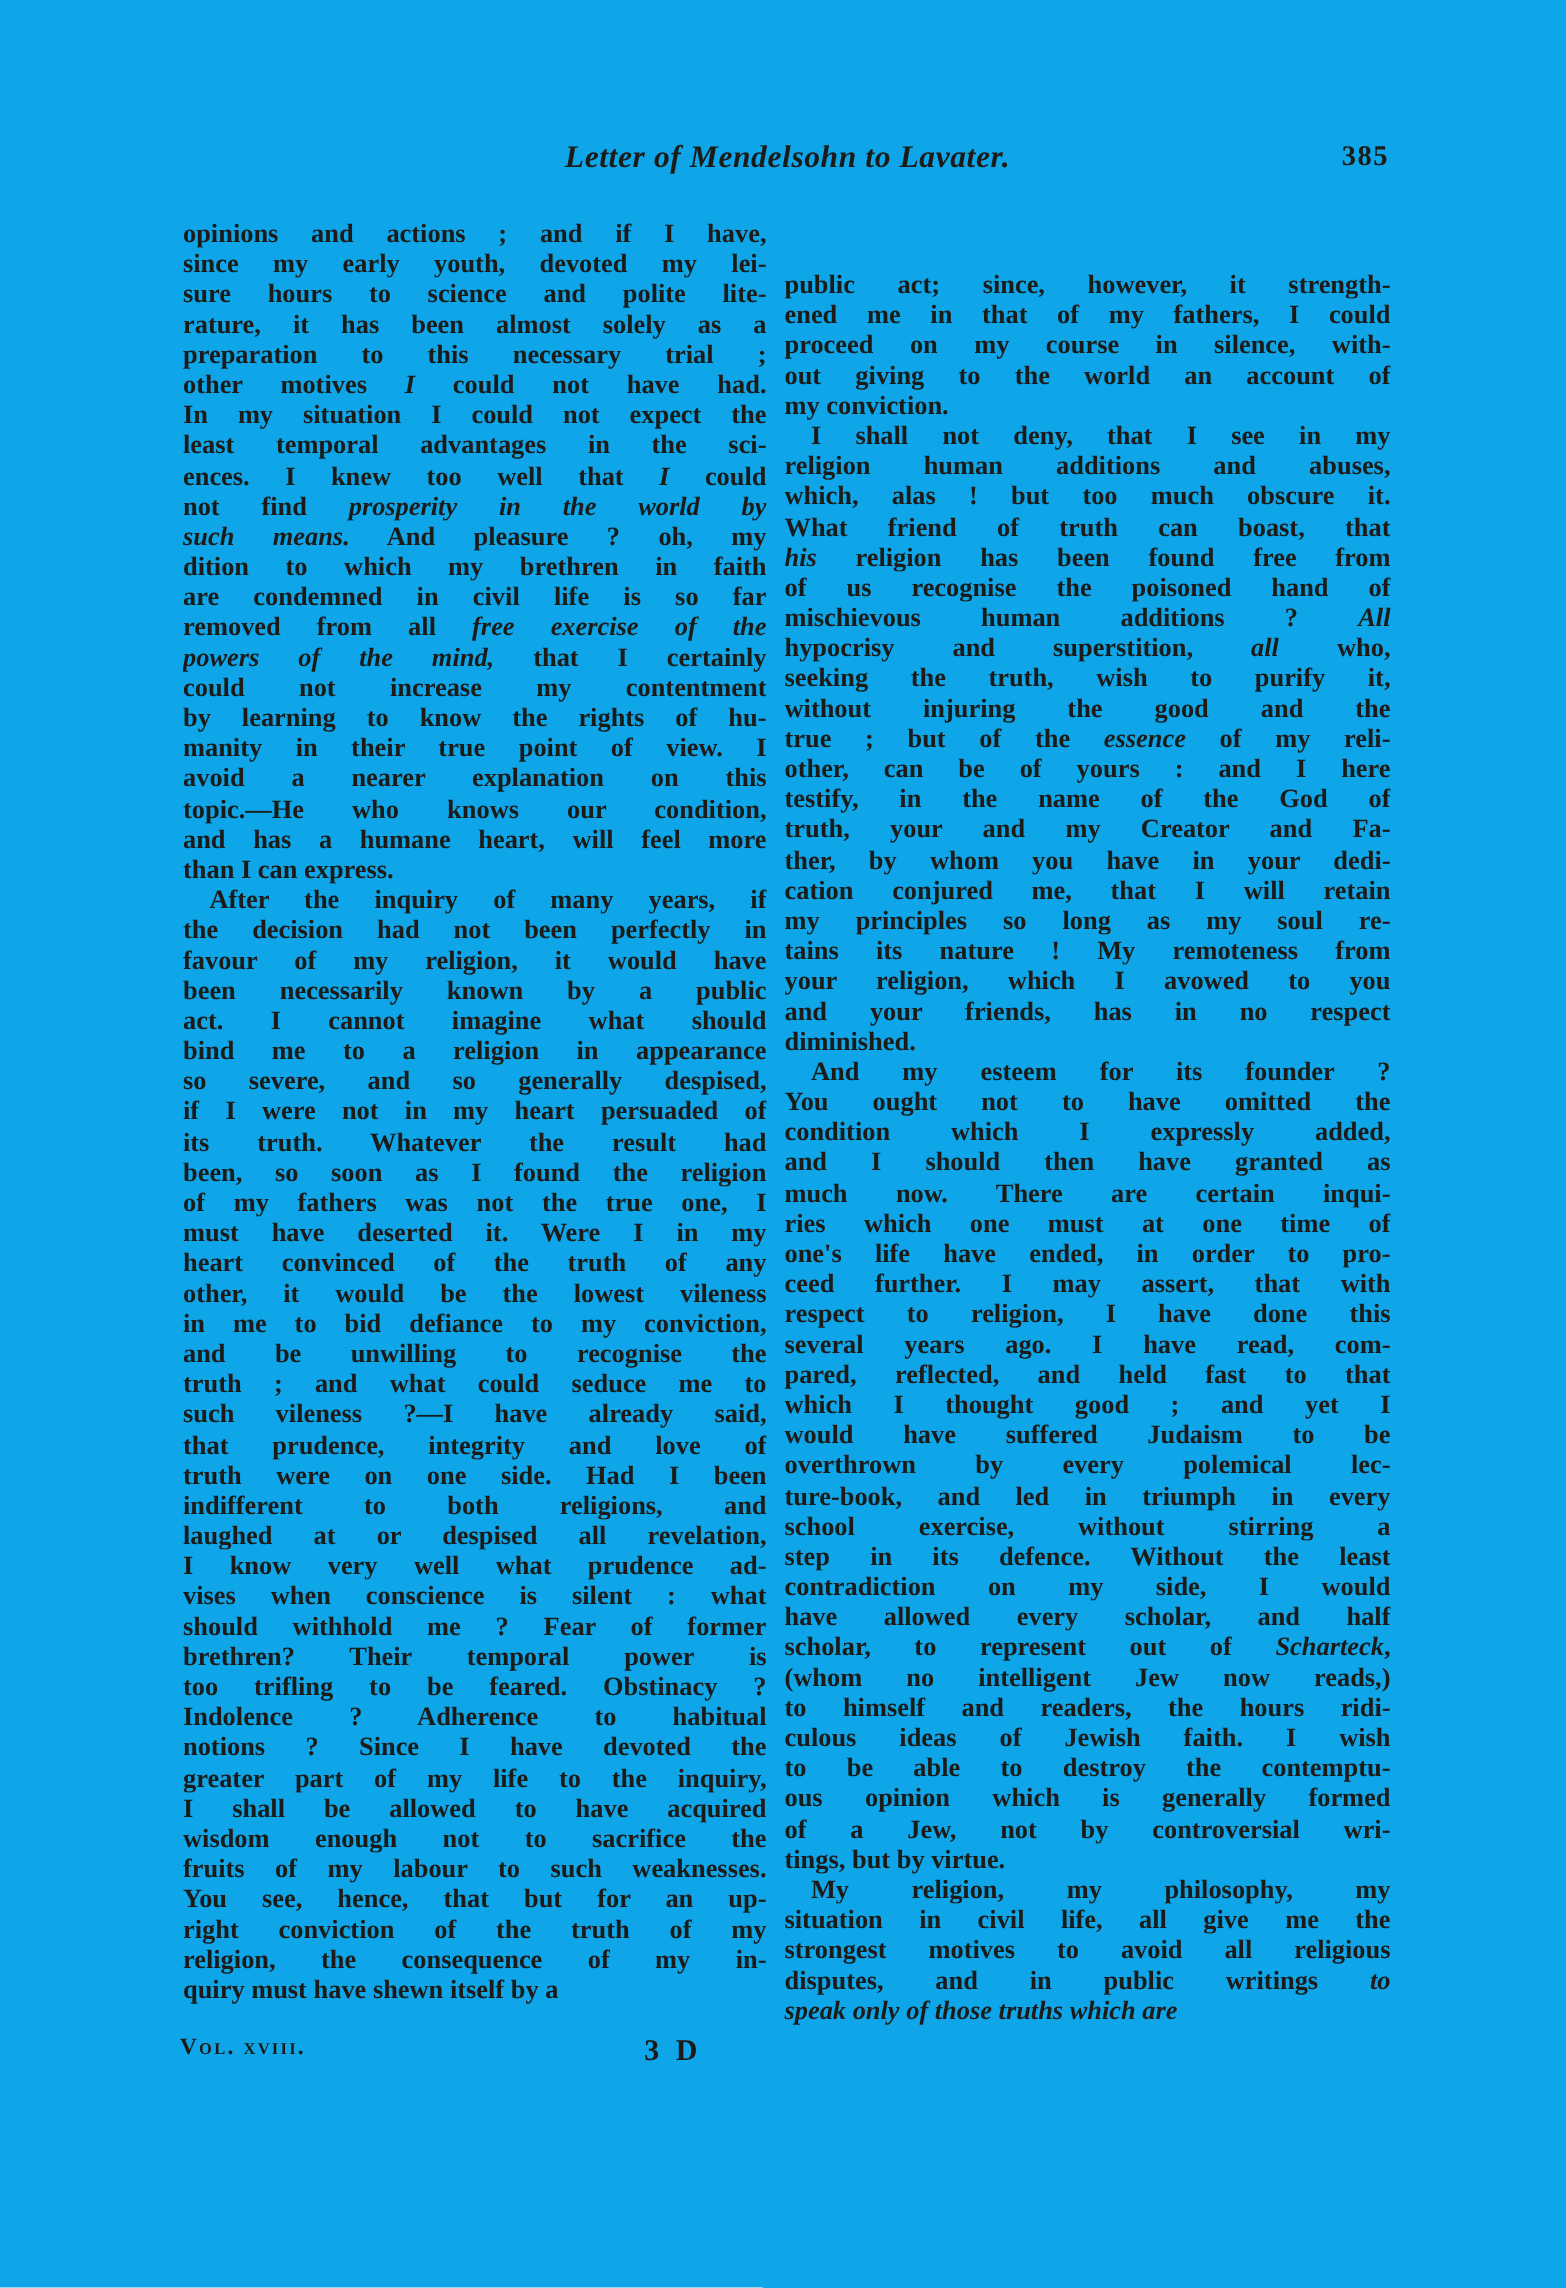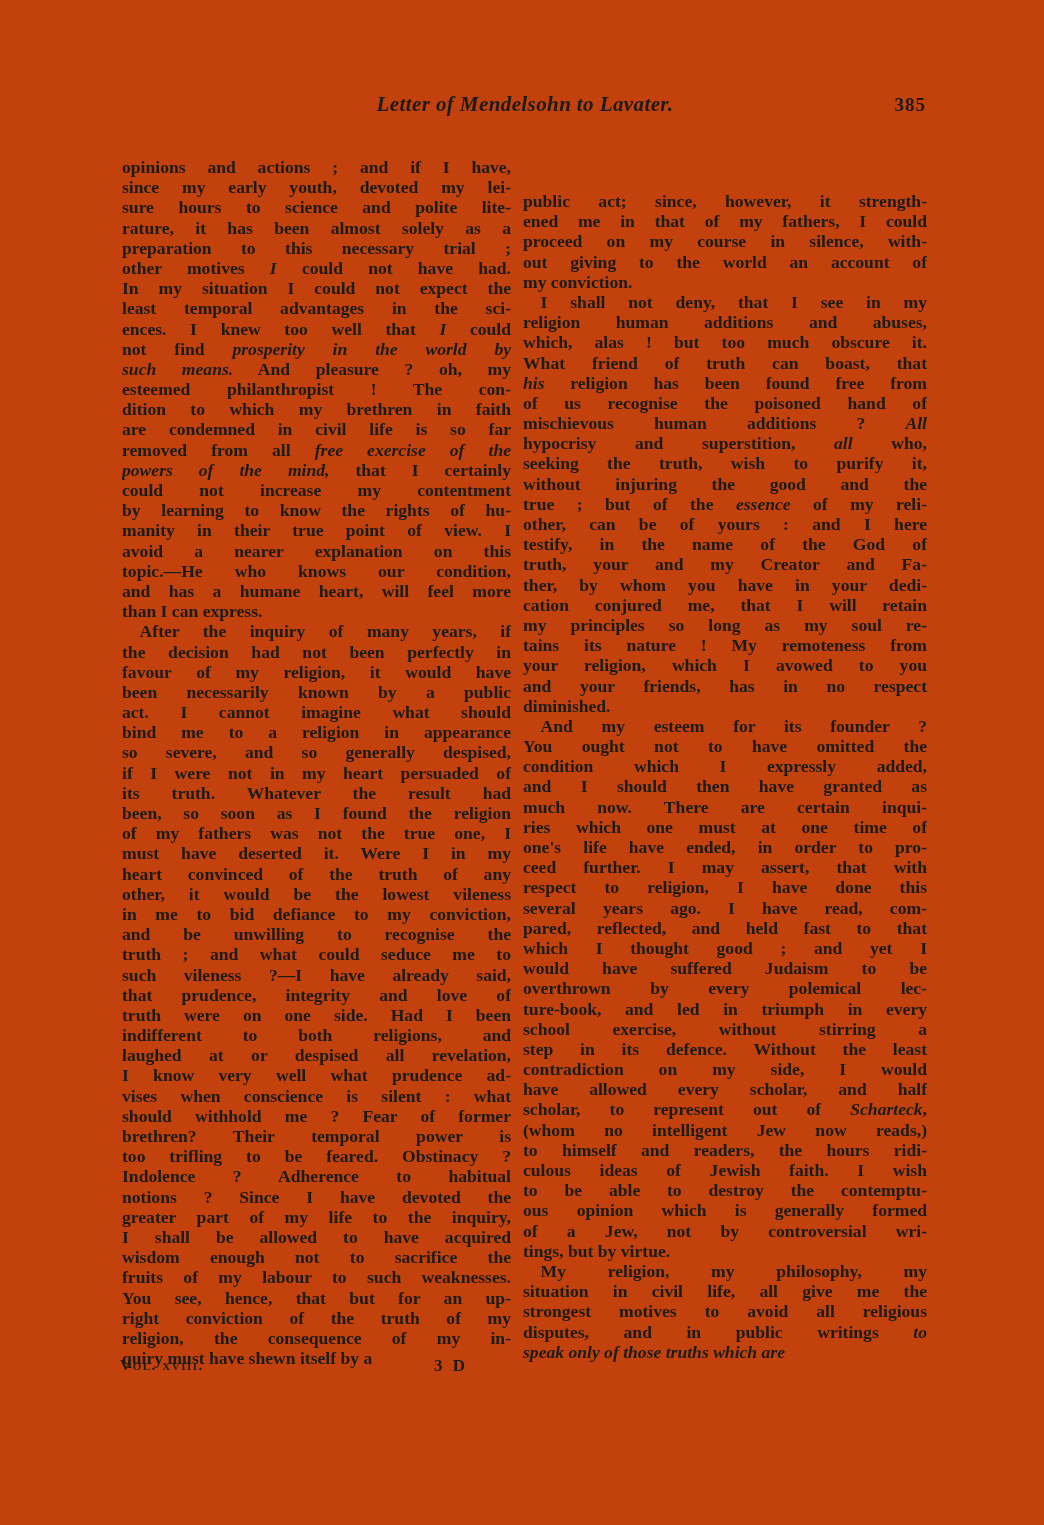--- a/index.html
+++ b/index.html
@@ -11,62 +11,61 @@
     font-family:"Liberation Serif","DejaVu Serif",serif;
     color:#1c1b18;
   }
   .header{position:absolute;top:92px;left:122px;width:806px;height:32px;}
   .title{
     display:block;text-align:center;
     font-style:italic;font-weight:bold;
     font-size:21px;letter-spacing:.4px;
   }
   .pagenum{position:absolute;right:2px;top:2px;font-size:19px;font-weight:bold;letter-spacing:1px;}
-  .column{position:absolute;top:157px;}
+  .column{position:absolute;top:145px;}
   .col-left{left:122px;width:389px;}
   .col-right{left:523px;width:404px;margin-top:34px;}
   .line{
     height:20.2px;line-height:20.2px;
     font-size:17.6px;font-weight:bold;
     text-align:justify;text-align-last:justify;
     overflow:hidden;
   }
   .line.pend{text-align-last:left;}
   .line i{font-style:italic;}
   .footer{
     position:absolute;top:1356px;left:120px;width:348px;
     display:flex;justify-content:space-between;align-items:flex-start;
     font-weight:bold;
   }
   .vol{font-size:15.5px;font-variant:small-caps;letter-spacing:1.5px;text-transform:lowercase;}
   .vol::first-letter{text-transform:uppercase;}
-  .sig{font-size:17px;letter-spacing:3px;font-variant:small-caps;}
+  .sig{font-size:20px;letter-spacing:3px;font-variant:small-caps;}
 </style>
 </head>
 <body>
 
-<div class="page" style="background: #c2410c; color: rgb(28, 27, 24);">
+<div class="page" style="background: #0ea5e9; color: rgb(28, 27, 24);">
   <div class="header">
     <span class="title">Letter of Mendelsohn to Lavater.</span>
     <span class="pagenum">385</span>
   </div>
 
   <div class="column col-left">
       <div class="line">opinions and actions ; and if I have,</div>
       <div class="line">since my early youth, devoted my lei-</div>
       <div class="line">sure hours to science and polite lite-</div>
       <div class="line">rature, it has been almost solely as a</div>
       <div class="line">preparation to this necessary trial ;</div>
       <div class="line">other motives <i>I</i> could not have had.</div>
       <div class="line">In my situation I could not expect the</div>
       <div class="line">least temporal advantages in the sci-</div>
       <div class="line">ences. I knew too well that <i>I</i> could</div>
       <div class="line">not find <i>prosperity in the world by</i></div>
       <div class="line"><i>such means.</i> And pleasure ? oh, my</div>
-      <div class="line">esteemed philanthropist ! The con-</div>
       <div class="line">dition to which my brethren in faith</div>
       <div class="line">are condemned in civil life is so far</div>
       <div class="line">removed from all <i>free exercise of the</i></div>
       <div class="line"><i>powers of the mind,</i> that I certainly</div>
       <div class="line">could not increase my contentment</div>
       <div class="line">by learning to know the rights of hu-</div>
       <div class="line">manity in their true point of view. I</div>
       <div class="line">avoid a nearer explanation on this</div>
       <div class="line">topic.—He who knows our condition,</div>
       <div class="line">and has a humane heart, will feel more</div>

